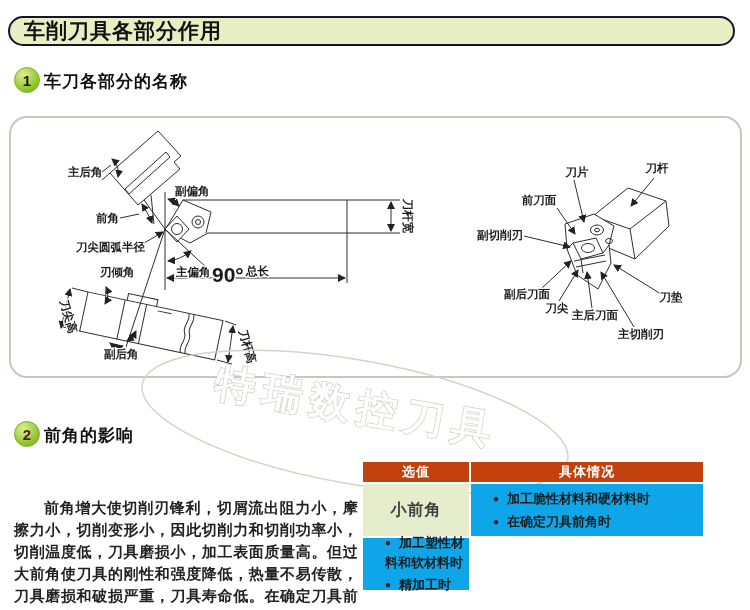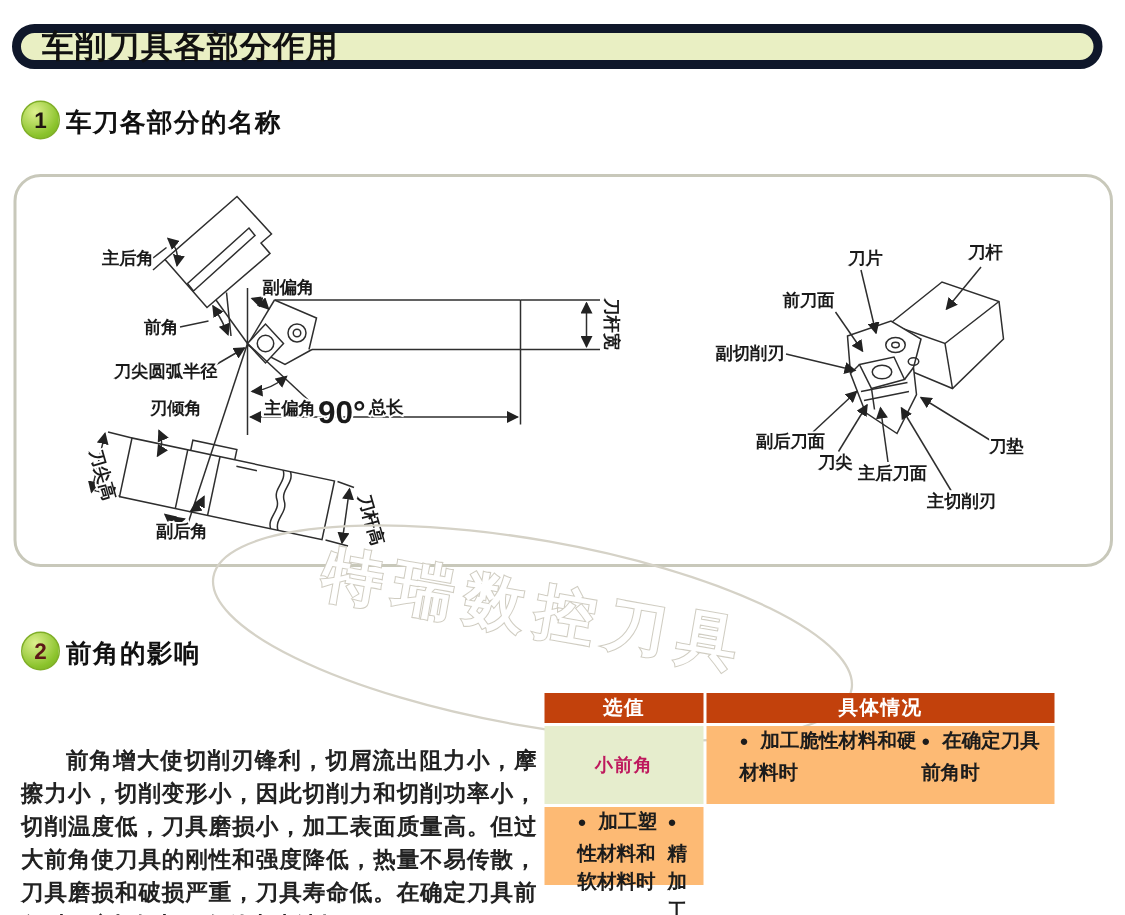--- a/index.html
+++ b/index.html
@@ -1,20 +1,20 @@
 <!DOCTYPE html>
 <html><head>
 <meta charset="utf-8">
 <style>
   html,body{margin:0;padding:0;background:#fff;}
   #page{position:relative;width:750px;height:610px;background:#fff;overflow:hidden;
         font-family:"Liberation Sans","DejaVu Sans",sans-serif;color:#1a1a1a;}
   
   .pill{position:absolute;left:8px;top:16px;width:727px;height:30px;box-sizing:border-box;
-        background:#e9efc3;border:6px solid #0f172a;border-radius:16px;
+        background:#e9efc3;border:2px solid #0f172a;border-radius:16px;
         display:flex;align-items:center;padding-left:14px;}
   .pill-text{font-size:21px;font-weight:700;color:#111;letter-spacing:1px;}
   
   .badge{position:absolute;width:24px;height:24px;border-radius:50%;
          background:radial-gradient(circle at 35% 28%,#ddf08e,#8bc32c 68%,#74ad22);
          border:1px solid #7fae27;display:flex;align-items:center;justify-content:center;
          font-size:15px;font-weight:700;}
   #badge1{left:14px;top:67px;color:#201510;}
   #badge2{left:14px;top:421px;color:#5d1717;}
   .sec-title{position:absolute;left:44px;font-size:17px;font-weight:700;color:#111;letter-spacing:1px;}
@@ -28,22 +28,22 @@
   .wm{position:absolute;left:100px;top:340px;width:520px;height:180px;pointer-events:none;}
   
   .para{position:absolute;left:14px;top:459px;width:344px;font-size:15px;line-height:22px;
         font-weight:700;color:#222;text-indent:2em;text-align:justify;letter-spacing:.3px;margin-top:38px;}
   
   .tbl{position:absolute;left:363px;top:462px;width:340px;display:grid;
        grid-template-columns:106px 1fr;grid-template-rows:20px 52px 52px;gap:2px;}
   .tc{display:flex;align-items:center;justify-content:center;}
   .th{background:#c2410c;color:#fff;font-size:13px;font-weight:700;letter-spacing:1px;}
   .trow{background:#e6edcd;}
-  .lab{font-size:12px;font-weight:700;color:#be185d;letter-spacing:1px;}
-  .items{background:#fdba74;display:flex;flex-direction:row;justify-content:center;
+  .lab{font-size:16px;font-weight:700;color:#404040;letter-spacing:1px;}
+  .items{background:#0ea5e9;display:flex;flex-direction:column;justify-content:center;
          align-items:flex-start;padding-left:22px;gap:3px;}
   .b-line{font-size:13px;font-weight:600;color:#1c1c1c;line-height:19px;}
   .b-dot{font-size:10px;margin-right:8px;position:relative;top:-1px;}
   
   text{font-family:"Liberation Sans","DejaVu Sans",sans-serif;font-size:11.5px;font-weight:600;
        fill:#1a1a1a;stroke:#fff;stroke-width:2.5px;paint-order:stroke;}
   .big{font-size:21px;}
 </style>
 </head>
 <body>

